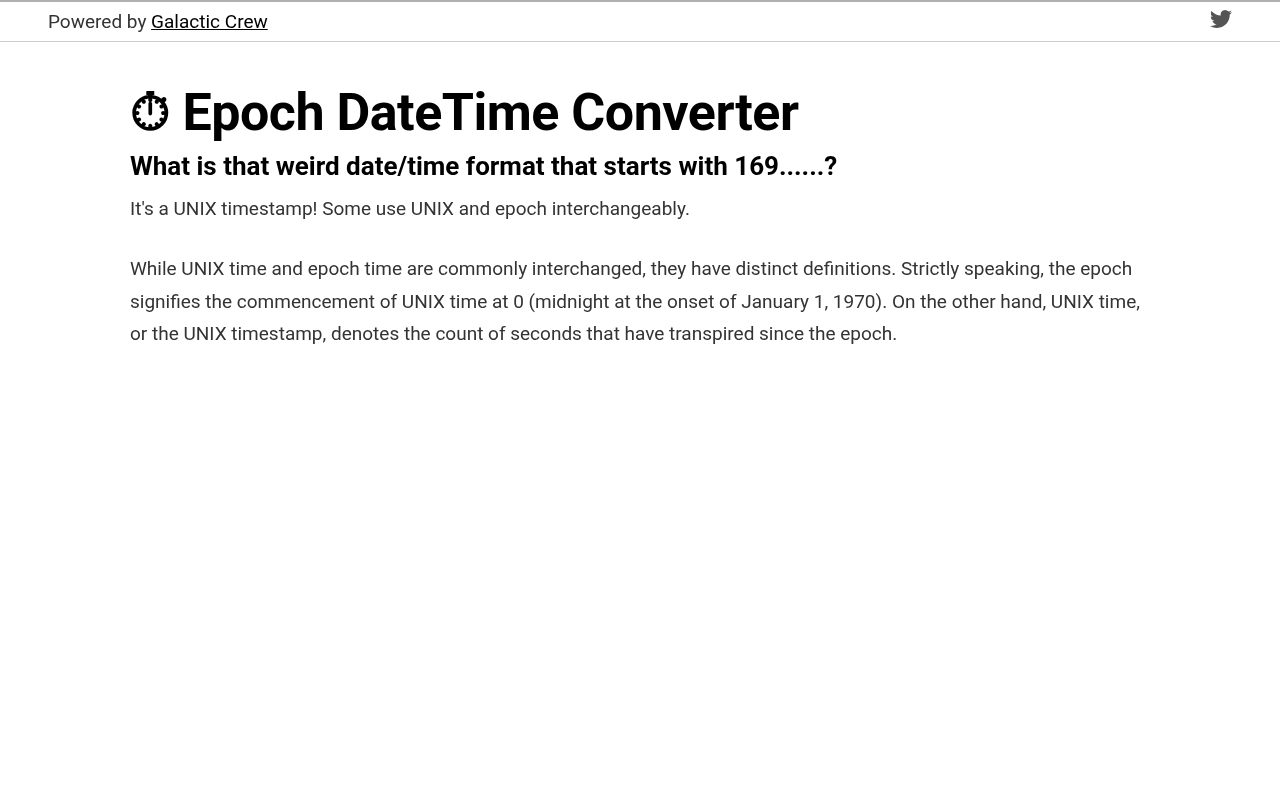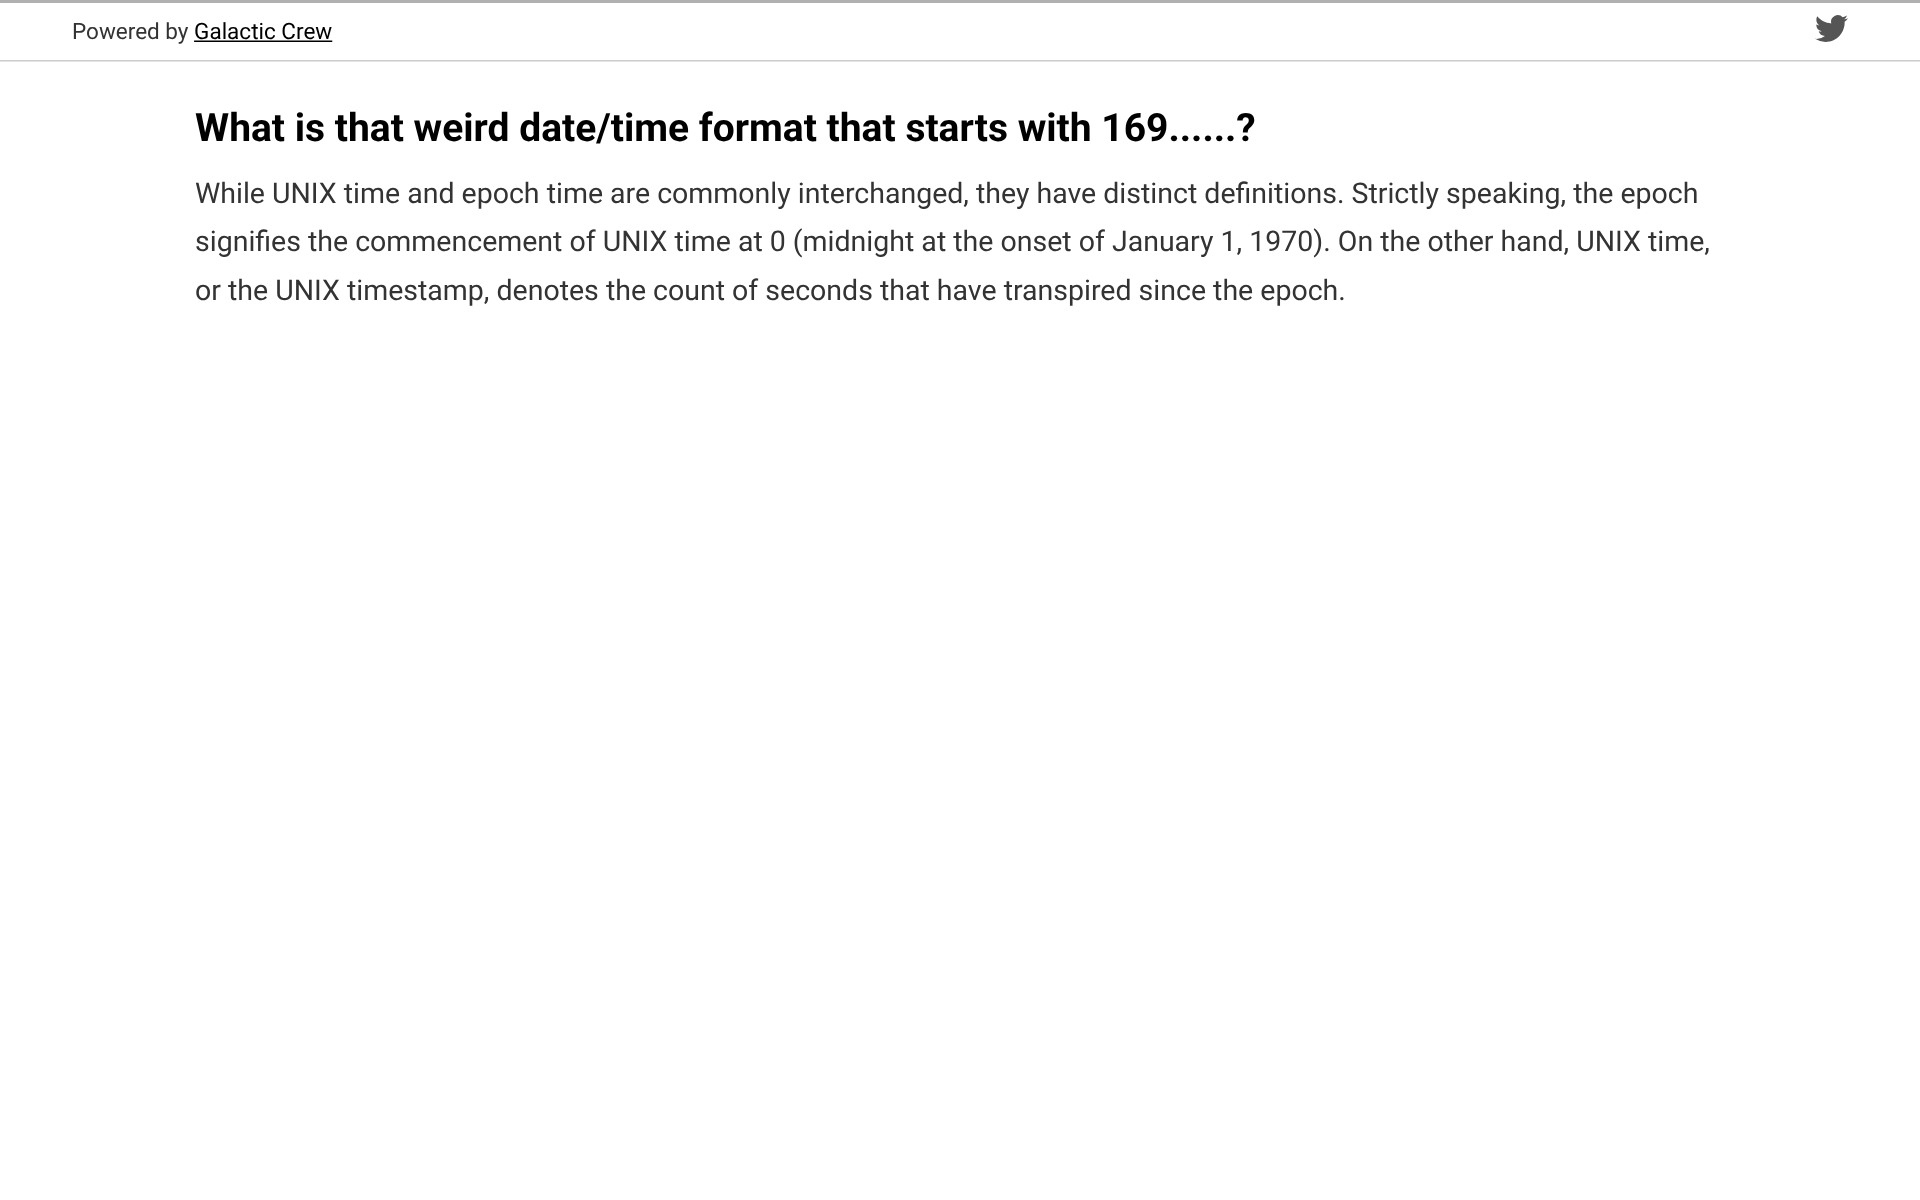--- a/index.html
+++ b/index.html
@@ -12,21 +12,21 @@
       background: #ffffff;
       color: #000000;
     }
     .top-bar {
       border-top: 2px solid #b0b0b0;
       border-bottom: 1px solid #cccccc;
       padding: 6px 48px;
       display: flex;
       justify-content: space-between;
       align-items: center;
-      font-size: 15px;
+      font-size: 19px;
     }
     .powered-by {
       color: #333;
     }
     .powered-by a {
       color: #000;
       text-decoration: underline;
     }
     .twitter-icon {
       width: 22px;
@@ -71,17 +71,19 @@
     <span>Powered by </span><a href="#">Galactic Crew</a>
   </div>
   <a href="#">
     <svg class="twitter-icon" viewBox="0 0 24 24">
       <path d="M23.953 4.57a10 10 0 01-2.825.775 4.958 4.958 0 002.163-2.723c-.951.555-2.005.959-3.127 1.184a4.92 4.92 0 00-8.384 4.482C7.69 8.095 4.067 6.13 1.64 3.162a4.822 4.822 0 00-.666 2.475c0 1.71.87 3.213 2.188 4.096a4.904 4.904 0 01-2.228-.616v.06a4.923 4.923 0 003.946 4.827 4.996 4.996 0 01-2.212.085 4.936 4.936 0 004.604 3.417 9.867 9.867 0 01-6.102 2.105c-.39 0-.779-.023-1.17-.067a13.995 13.995 0 007.557 2.209c9.053 0 13.998-7.496 13.998-13.985 0-.21 0-.42-.015-.63A9.935 9.935 0 0024 4.59z"></path>
     </svg>
   </a>
 </div>
 
 <div class="content">
+  <h1 class="page-title">⏱ Epoch DateTime Converter</h1>
 
   <h2 class="question">What is that weird date/time format that starts with 169......?</h2>
+  <p class="answer">It's a UNIX timestamp! Some use UNIX and epoch interchangeably.</p>
 
   <p class="answer">While UNIX time and epoch time are commonly interchanged, they have distinct definitions. Strictly speaking, the epoch signifies the commencement of UNIX time at 0 (midnight at the onset of January 1, 1970). On the other hand, UNIX time, or the UNIX timestamp, denotes the count of seconds that have transpired since the epoch.</p>
 </div>
 
 </body></html>

